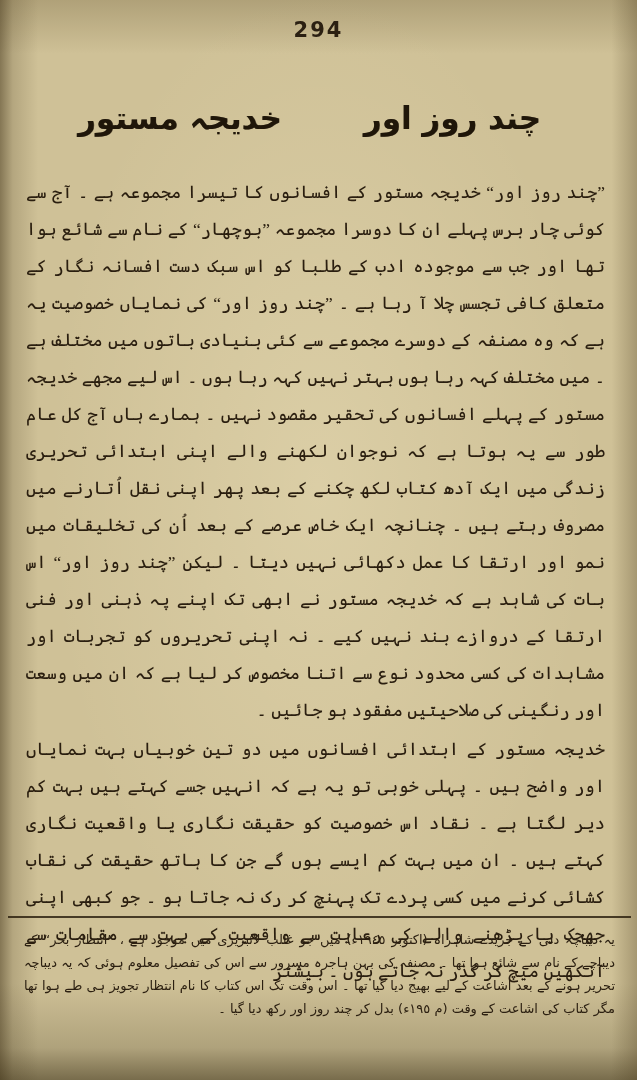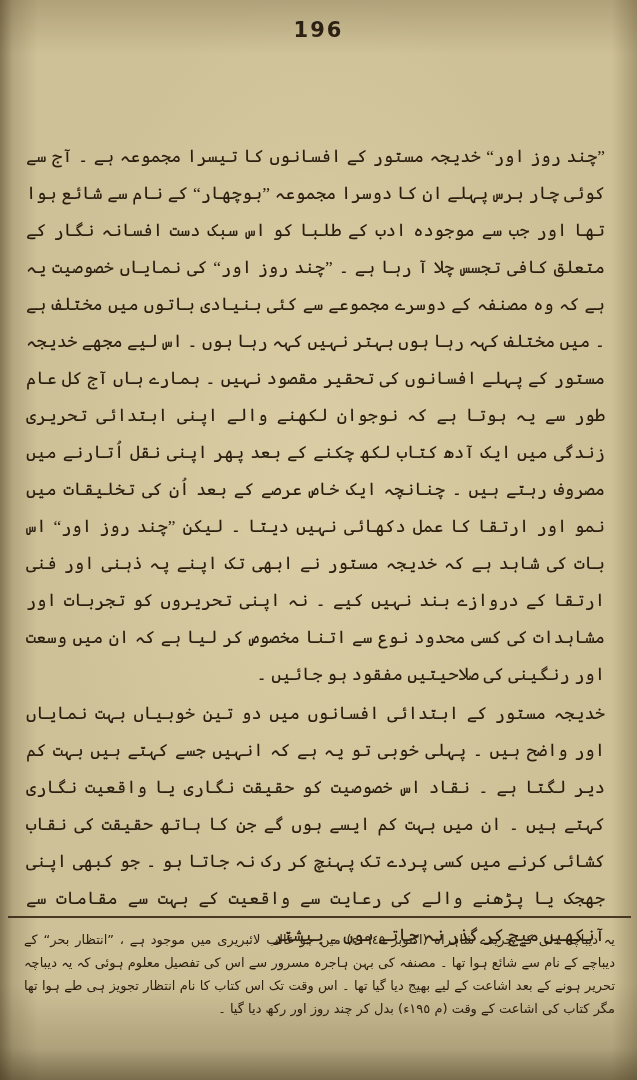--- a/index.html
+++ b/index.html
@@ -79,23 +79,25 @@
     line-height: 23px;
     text-align: justify;
     color: #2c2011;
   }
 </style>
 </head>
 <body>
 
 <div class="scan">
 
-  <div class="page-number">196</div>
+  <div class="page-number">294</div>
 
   <div class="title-row">
+    <div class="title-work">چند روز اور</div>
+    <div class="title-author">خدیجہ مستور</div>
   </div>
 
   <div class="body-text" dir="rtl">
     <p>”چند روز اور“ خدیجہ مستور کے افسانوں کا تیسرا مجموعہ ہے ۔ آج سے کوئی چار برس پہلے ان کا دوسرا مجموعہ ”بوچھار“ کے نام سے شائع ہوا تھا اور جب سے موجودہ ادب کے طلبا کو اس سبک دست افسانہ نگار کے متعلق کافی تجسس چلا آ رہا ہے ۔ ”چند روز اور“ کی نمایاں خصوصیت یہ ہے کہ وہ مصنفہ کے دوسرے مجموعے سے کئی بنیادی باتوں میں مختلف ہے ۔ میں مختلف کہہ رہا ہوں بہتر نہیں کہہ رہا ہوں ۔ اس لیے مجھے خدیجہ مستور کے پہلے افسانوں کی تحقیر مقصود نہیں ۔ ہمارے ہاں آج کل عام طور سے یہ ہوتا ہے کہ نوجوان لکھنے والے اپنی ابتدائی تحریری زندگی میں ایک آدھ کتاب لکھ چکنے کے بعد پھر اپنی نقل اُتارنے میں مصروف رہتے ہیں ۔ چنانچہ ایک خاص عرصے کے بعد اُن کی تخلیقات میں نمو اور ارتقا کا عمل دکھائی نہیں دیتا ۔ لیکن ”چند روز اور“ اس بات کی شاہد ہے کہ خدیجہ مستور نے ابھی تک اپنے پہ ذہنی اور فنی ارتقا کے دروازے بند نہیں کیے ۔ نہ اپنی تحریروں کو تجربات اور مشاہدات کی کسی محدود نوع سے اتنا مخصوص کر لیا ہے کہ ان میں وسعت اور رنگینی کی صلاحیتیں مفقود ہو جائیں ۔</p>
     <p>خدیجہ مستور کے ابتدائی افسانوں میں دو تین خوبیاں بہت نمایاں اور واضح ہیں ۔ پہلی خوبی تو یہ ہے کہ انہیں جسے کہتے ہیں بہت کم دیر لگتا ہے ۔ نقاد اس خصوصیت کو حقیقت نگاری یا واقعیت نگاری کہتے ہیں ۔ ان میں بہت کم ایسے ہوں گے جن کا ہاتھ حقیقت کی نقاب کشائی کرنے میں کسی پردے تک پہنچ کر رک نہ جاتا ہو ۔ جو کبھی اپنی جھجک یا پڑھنے والے کی رعایت سے واقعیت کے بہت سے مقامات سے آنکھیں میچ کر گذر نہ جاتے ہوں ۔ بیشتر</p>
   </div>
 
   <div class="footnote-rule"></div>
 
   <div class="footnote" dir="rtl">یہ دیباچہ دلی کے جریدے شاہراہ (اکتوبر ١٩٤٥ء) میں جو غالب لائبریری میں موجود ہے ، ”انتظار بحر“ کے دیباچے کے نام سے شائع ہوا تھا ۔ مصنفہ کی بہن ہاجرہ مسرور سے اس کی تفصیل معلوم ہوئی کہ یہ دیباچہ تحریر ہونے کے بعد اشاعت کے لیے بھیج دیا گیا تھا ۔ اس وقت تک اس کتاب کا نام انتظار تجویز ہی طے ہوا تھا مگر کتاب کی اشاعت کے وقت (م ١٩٥ء) بدل کر چند روز اور رکھ دیا گیا ۔</div>

